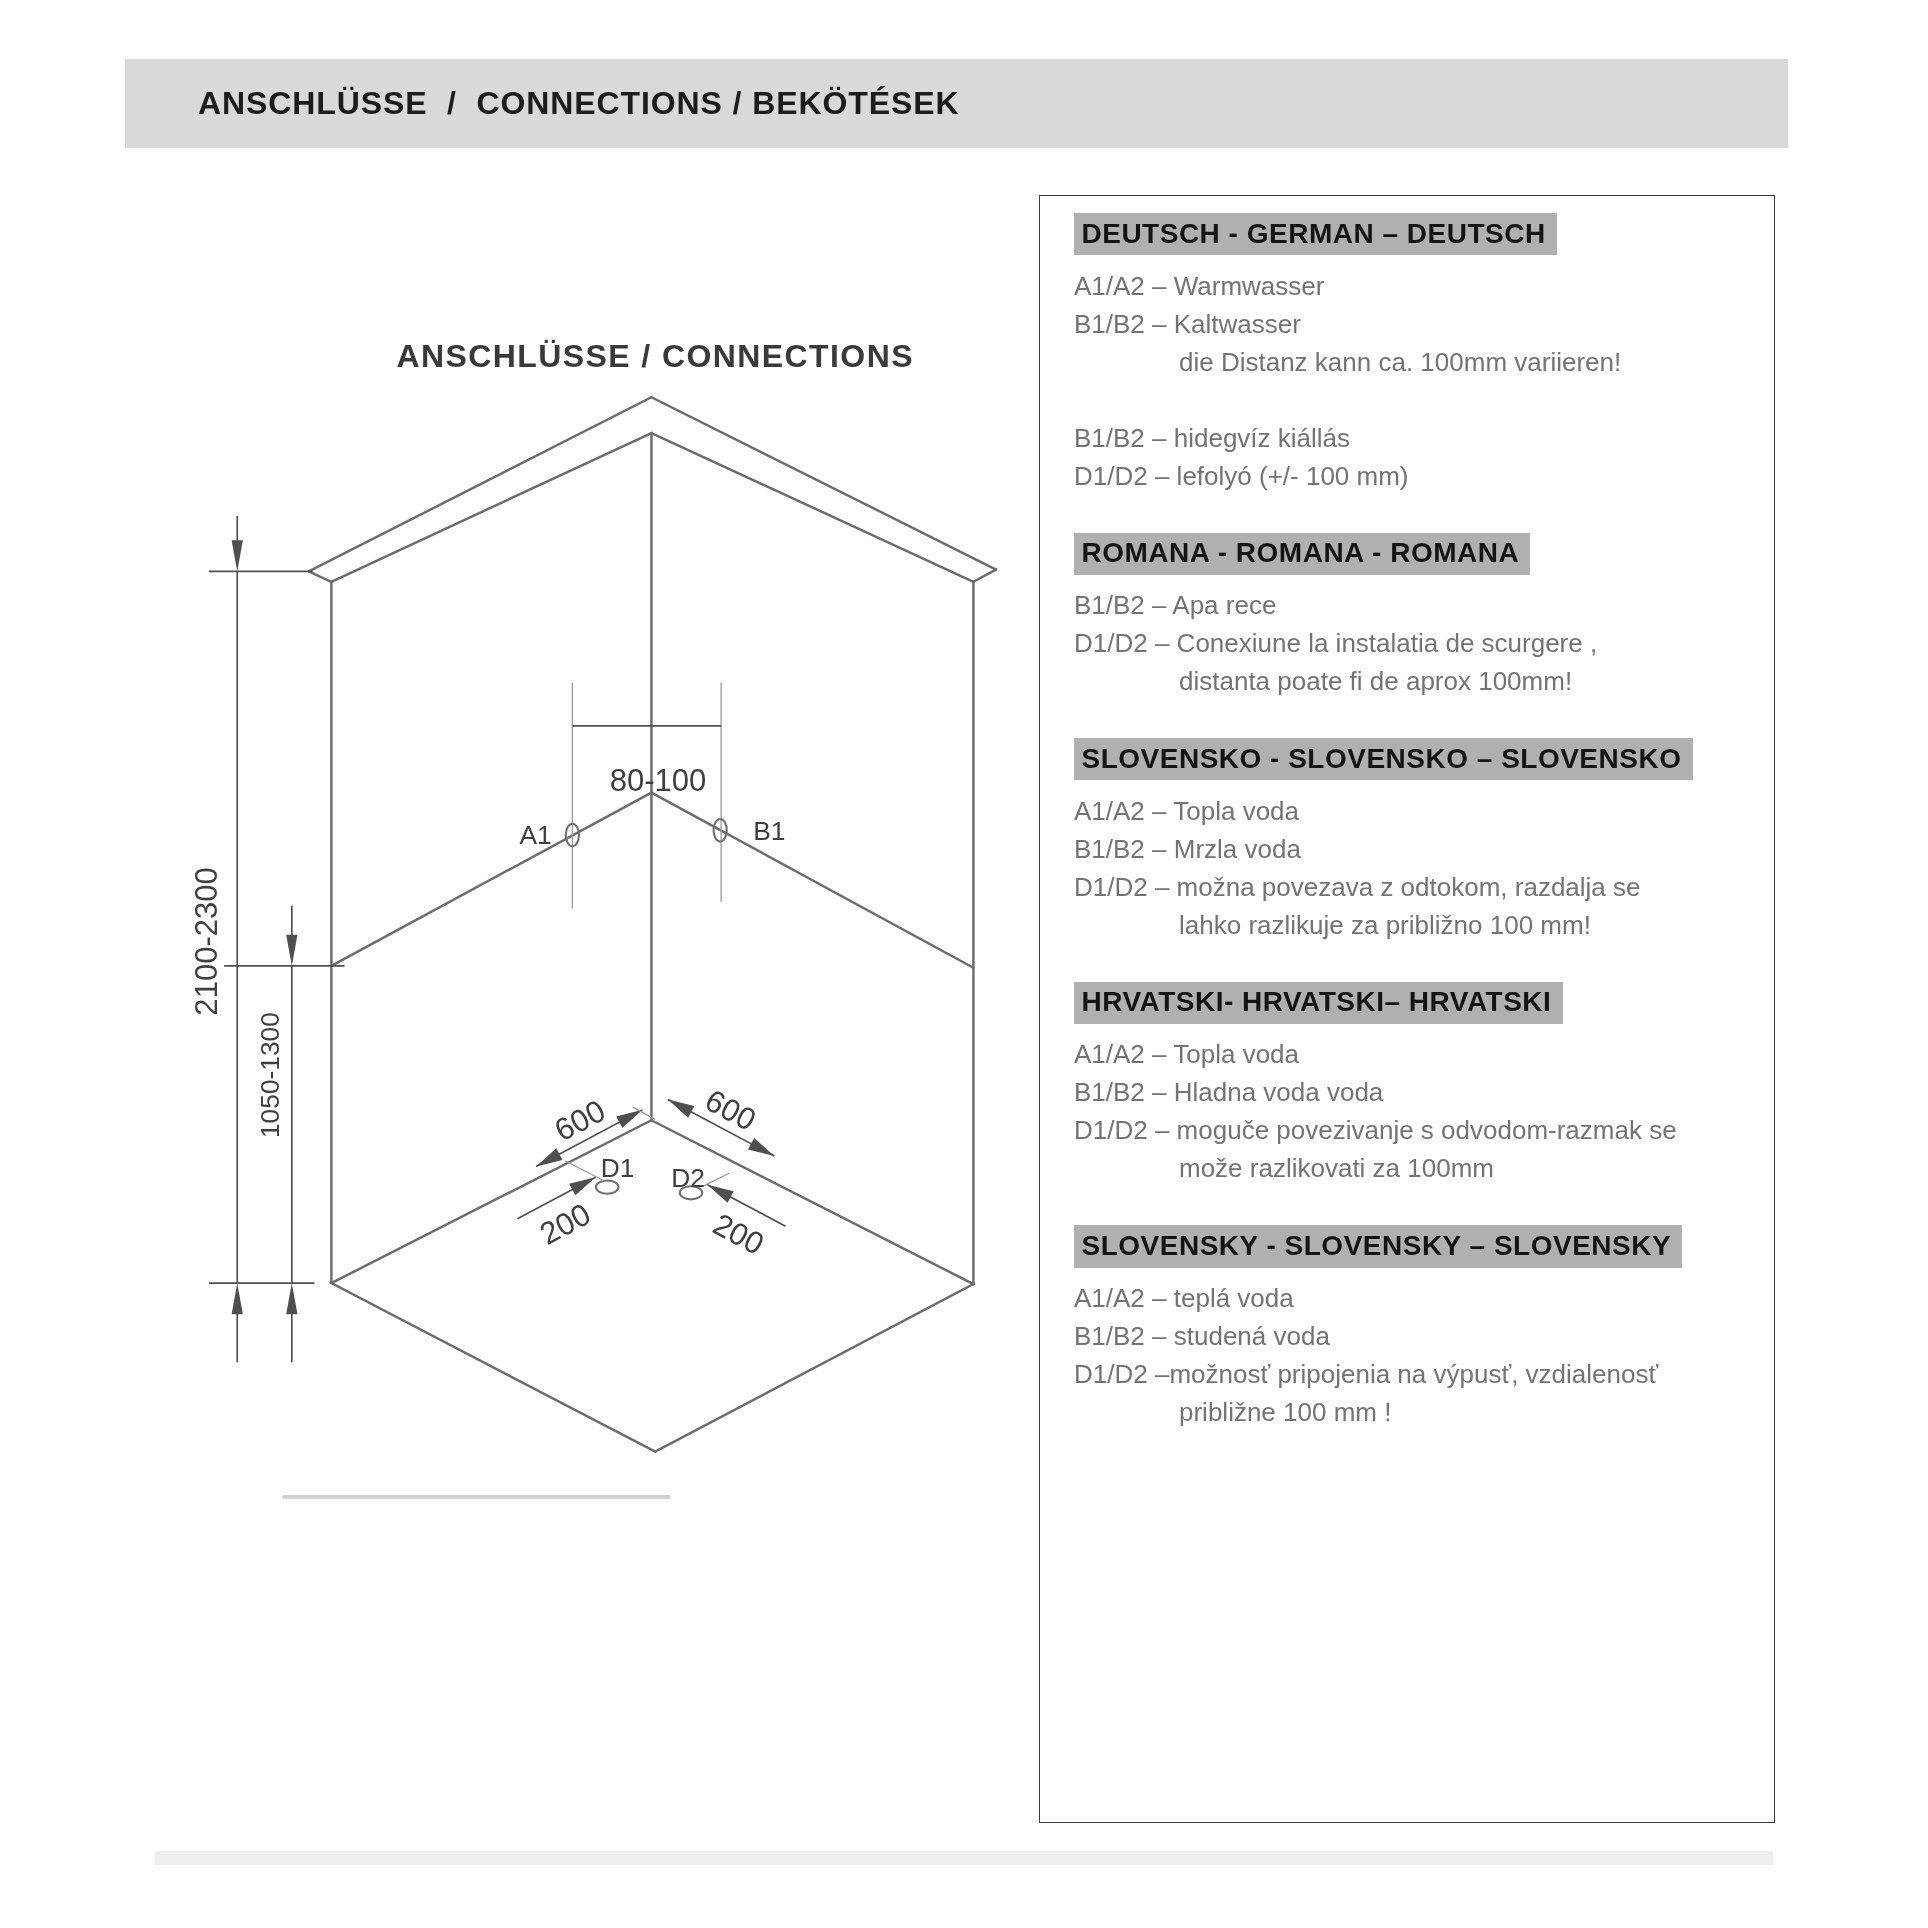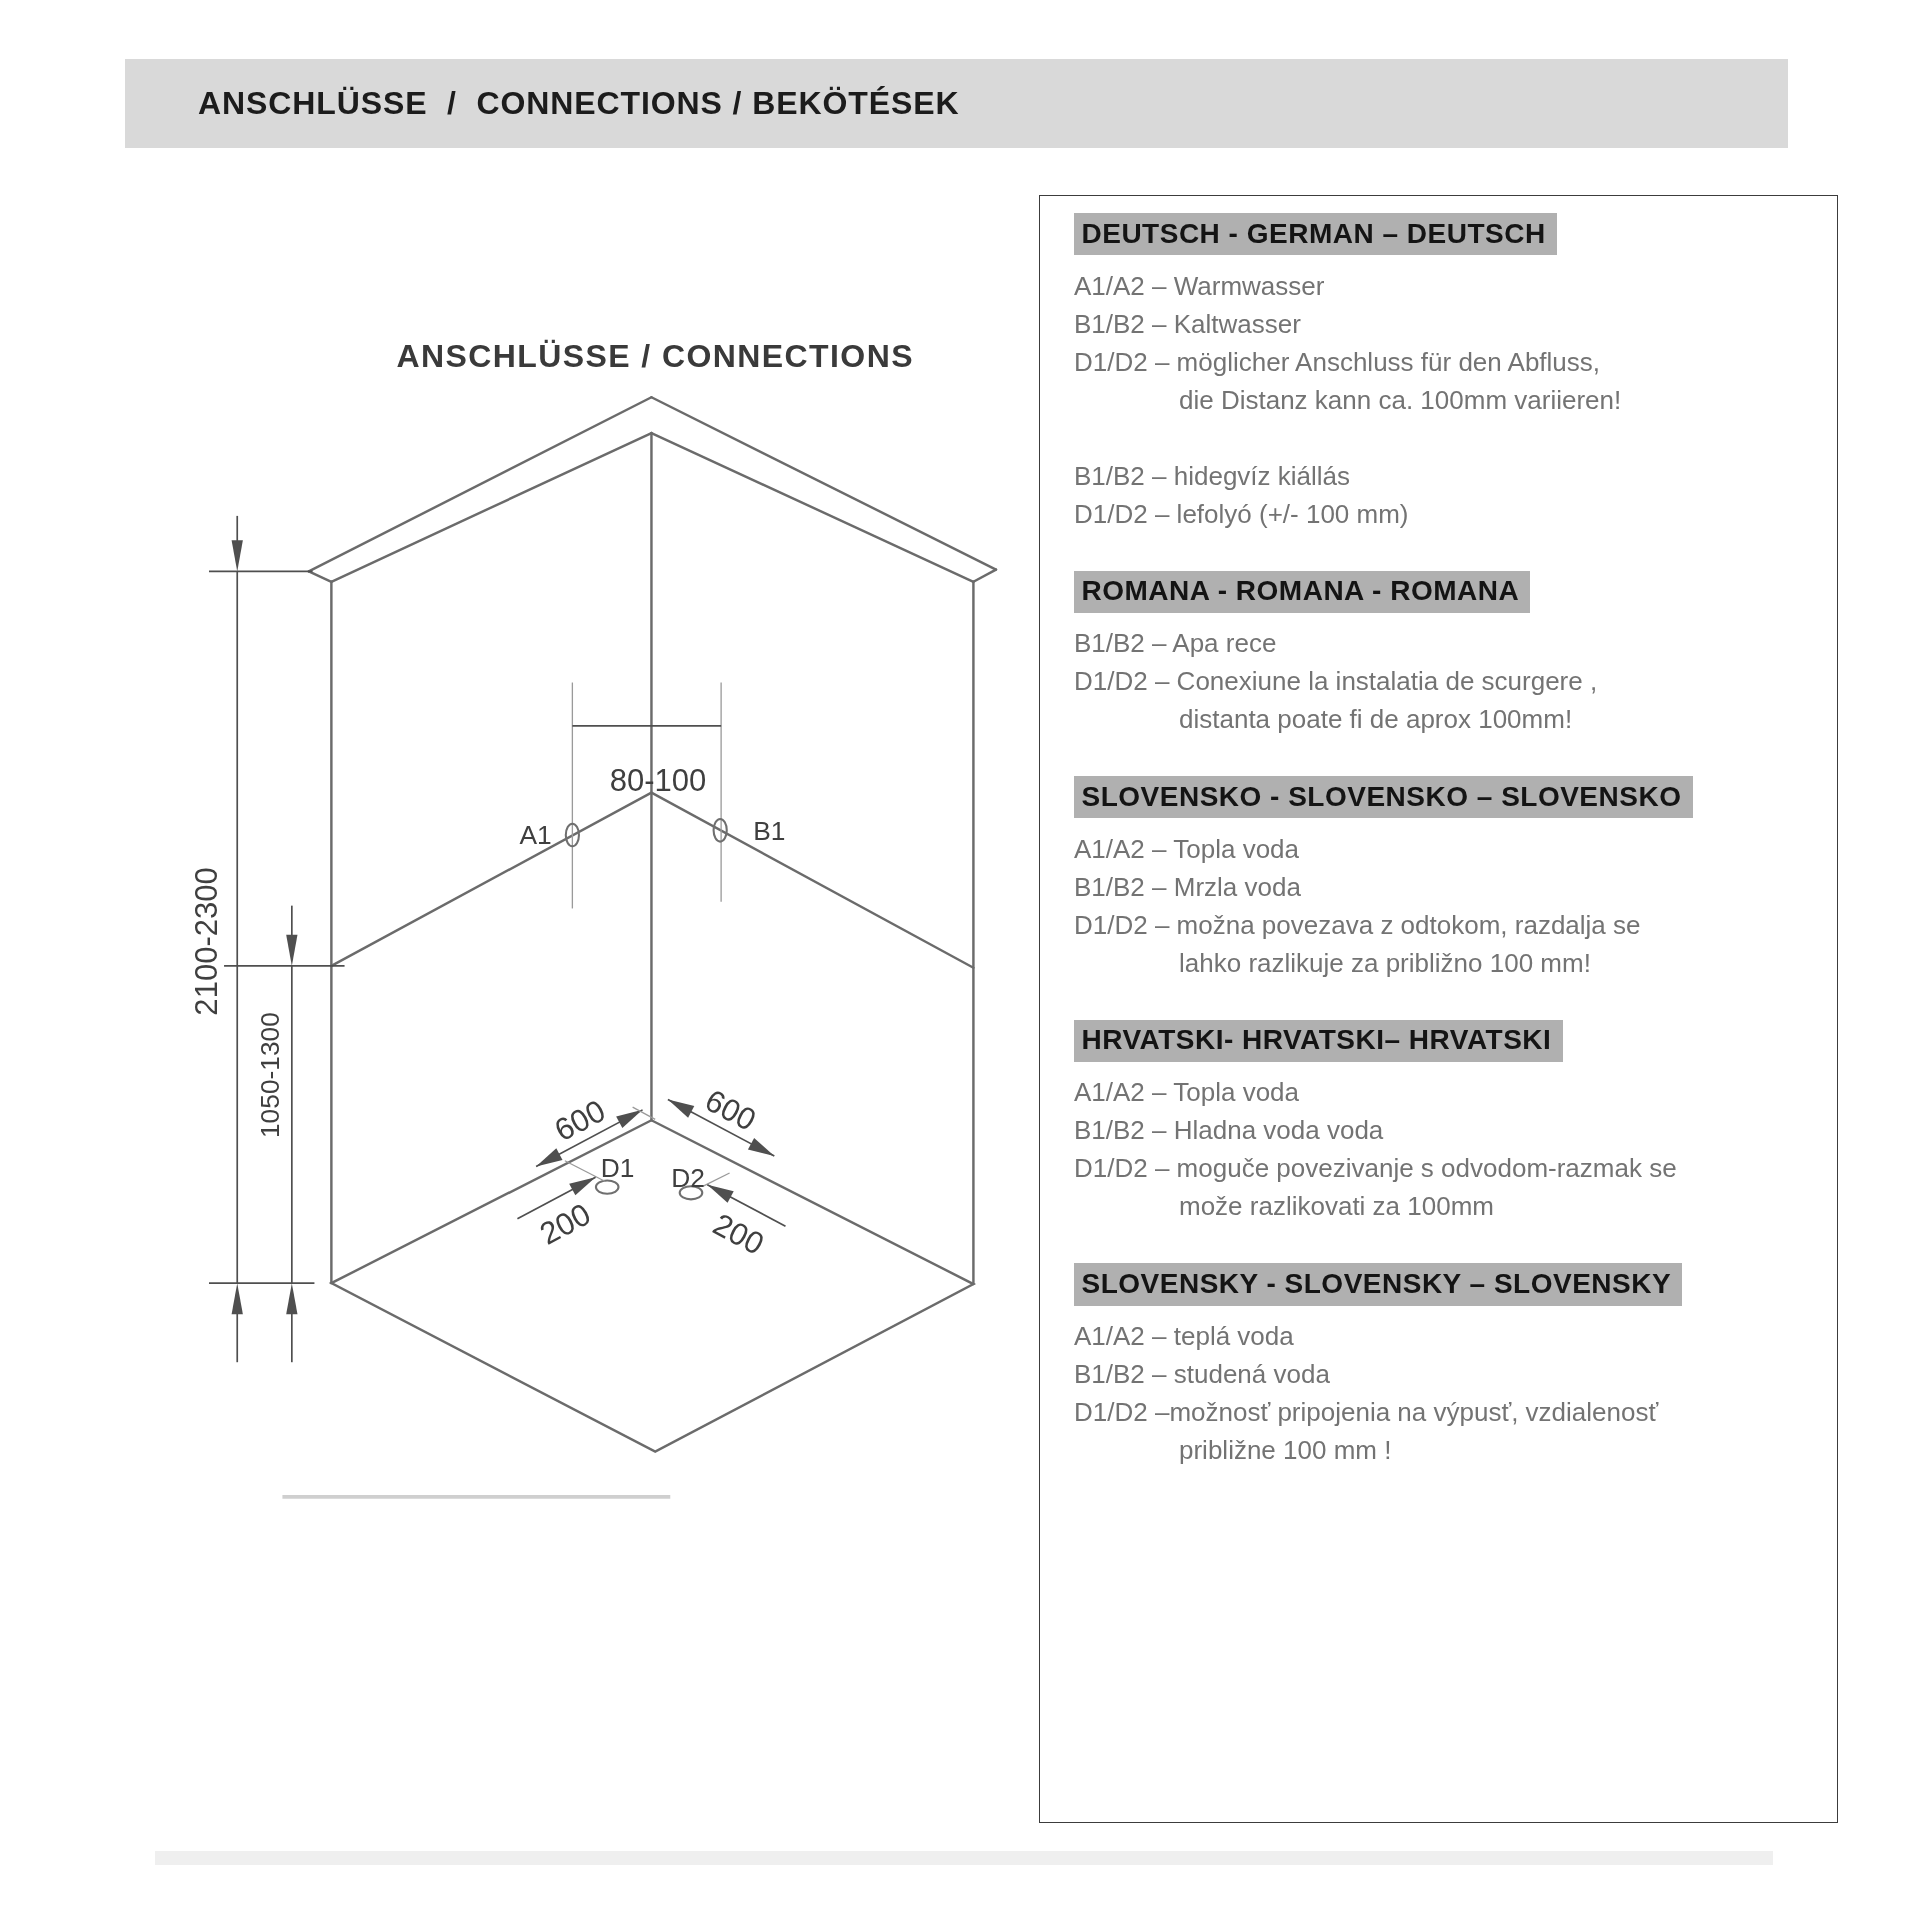--- a/index.html
+++ b/index.html
@@ -30,21 +30,21 @@
   .dim-ln{stroke:var(--dim);stroke-width:1.8;fill:none;}
   .thin{stroke:#9a9a9a;stroke-width:1.4;fill:none;}
   .arr{fill:var(--dim);stroke:none;}
   .pt{stroke:#6f6f6f;stroke-width:2.2;fill:none;}
   text.lbl{font-family:"Liberation Sans",sans-serif;font-size:28px;fill:#3f3f3f;}
   text.lbl-big{font-family:"Liberation Sans",sans-serif;font-size:33px;fill:#3f3f3f;}
   text.dtitle{font-family:"Liberation Sans",sans-serif;font-size:34px;font-weight:bold;fill:#3a3a3a;letter-spacing:1.5px;}
   .baseline-gray{stroke:#cfcfcf;stroke-width:4;}
 
   .panel{
-    position:absolute;left:1039px;top:195px;width:799px;height:1628px;
+    position:absolute;left:1039px;top:195px;width:736px;height:1628px;
     border:1.9px solid var(--panel-border);box-sizing:border-box;
     padding:17px 12px 0 34px;background:#fff;
   }
   .sec-heading{
     display:inline-block;background:var(--heading-bg);color:#141414;
     font-size:28px;font-weight:bold;padding:4.7px 11.3px 5.6px 7.5px;margin-bottom:11.3px;
     letter-spacing:0.5px;
   }
   .section{margin-bottom:38px;}
   .sec-line{font-size:26px;line-height:38px;color:#737373;}
@@ -153,21 +153,21 @@
     </g>
     <g transform="translate(792,1280) rotate(28)">
       <line class="dim-ln" x1="-46" y1="0" x2="48" y2="0"></line>
       <polygon class="arr" points="-46,0 -18,-7 -18,7"></polygon>
       <text class="lbl-big" x="8" y="42" text-anchor="middle">200</text>
     </g>
   </svg>
 
   <div class="panel">
     <div>
-        <div class="section"><div class="sec-heading">DEUTSCH - GERMAN – DEUTSCH</div><div class="sec-line">A1/A2 – Warmwasser</div><div class="sec-line">B1/B2 – Kaltwasser</div><div class="sec-line">D1/D2 – möglicher Anschluss für den Abfluss,</div><div class="sec-line indent">die Distanz kann ca. 100mm variieren!</div></div>
+        <div class="section"><div class="sec-heading">DEUTSCH - GERMAN – DEUTSCH</div><div class="sec-line">A1/A2 – Warmwasser</div><div class="sec-line">B1/B2 – Kaltwasser</div><div class="sec-line indent">die Distanz kann ca. 100mm variieren!</div></div>
         <div class="section"><div class="sec-line">B1/B2 – hidegvíz kiállás</div><div class="sec-line">D1/D2 – lefolyó (+/- 100 mm)</div></div>
         <div class="section"><div class="sec-heading">ROMANA - ROMANA - ROMANA</div><div class="sec-line">B1/B2 – Apa rece</div><div class="sec-line">D1/D2 – Conexiune la instalatia de scurgere ,</div><div class="sec-line indent">distanta poate fi de aprox 100mm!</div></div>
         <div class="section"><div class="sec-heading">SLOVENSKO - SLOVENSKO – SLOVENSKO</div><div class="sec-line">A1/A2 – Topla voda</div><div class="sec-line">B1/B2 – Mrzla voda</div><div class="sec-line">D1/D2 – možna povezava z odtokom, razdalja se</div><div class="sec-line indent">lahko razlikuje za približno 100 mm!</div></div>
         <div class="section"><div class="sec-heading">HRVATSKI- HRVATSKI– HRVATSKI</div><div class="sec-line">A1/A2 – Topla voda</div><div class="sec-line">B1/B2 – Hladna voda voda</div><div class="sec-line">D1/D2 – moguče povezivanje s odvodom-razmak se</div><div class="sec-line indent">može razlikovati za 100mm</div></div>
         <div class="section"><div class="sec-heading">SLOVENSKY - SLOVENSKY – SLOVENSKY</div><div class="sec-line">A1/A2 – teplá voda</div><div class="sec-line">B1/B2 – studená voda</div><div class="sec-line">D1/D2 –možnosť pripojenia na výpusť, vzdialenosť</div><div class="sec-line indent">približne 100 mm !</div></div>
       </div>
   </div>
 
   <div class="footer-strip"></div>
 

